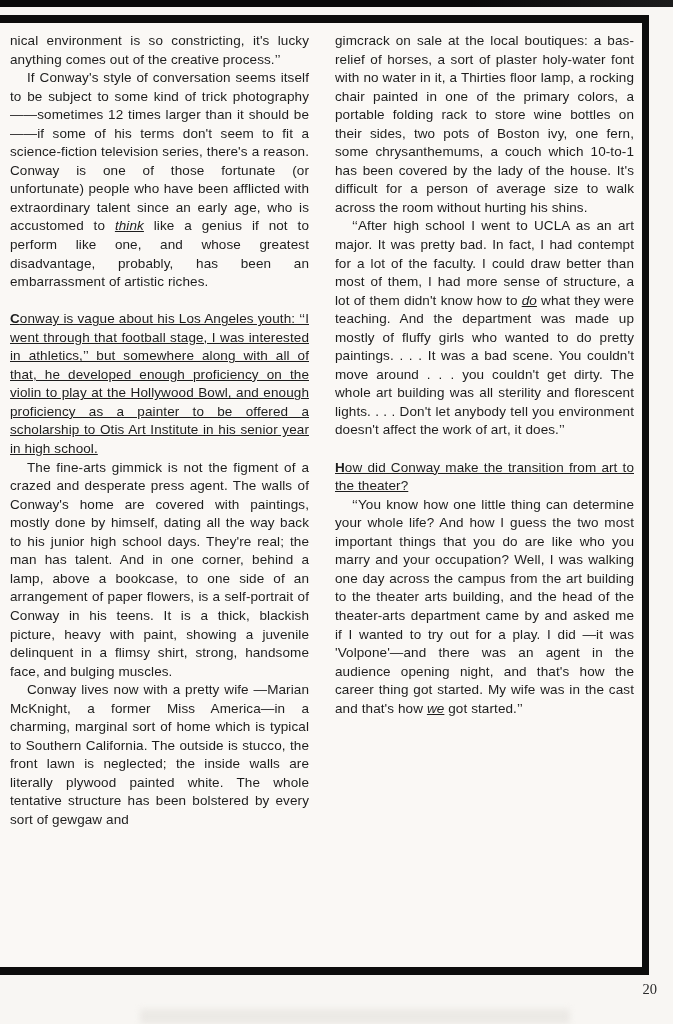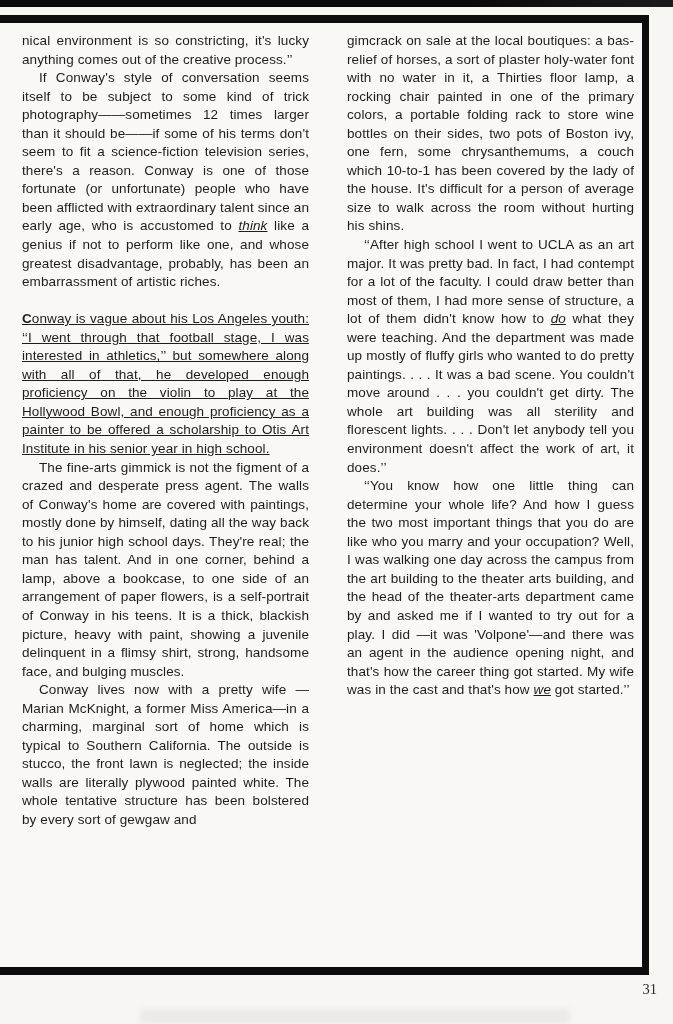--- a/index.html
+++ b/index.html
@@ -31,21 +31,20 @@
     gap:26px;
     padding:9px 8px 4px 13px;
   }
   .column{
     width:301px;
     font-size:13.5px;
     line-height:18.55px;
     text-align:justify;
     color:#1d1d1d;
     letter-spacing:.1px;
-    margin-left:12px;
   }
   .column p{margin:0;}
   .column p.indent{text-indent:17px;}
   .column p.space{margin-top:18.55px;text-decoration:underline;}
   .it{font-style:italic;text-decoration:underline;}
   .bd{font-weight:bold;}
   .arrow{font-size:17px;letter-spacing:0;}
   .page-number{
     position:absolute;
     top:981px;right:16px;
@@ -72,22 +71,23 @@
       <div class="column">
           <p>nical environment is so constricting, it's lucky anything comes out of the creative process.’’</p>
           <p class="indent">If Conway's style of conversation seems itself to be subject to some kind of trick photography——sometimes 12 times larger than it should be——if some of his terms don't seem to fit a science-fiction television series, there's a reason. Conway is one of those fortunate (or unfortunate) people who have been afflicted with extraordinary talent since an early age, who is accustomed to <span class="it">think</span> like a genius if not to perform like one, and whose greatest disadvantage, probably, has been an embarrassment of artistic riches.</p>
           <p class="space"><span class="bd">C</span>onway is vague about his Los Angeles youth: ‘‘I went through that football stage, I was interested in athletics,’’ but somewhere along with all of that, he developed enough proficiency on the violin to play at the Hollywood Bowl, and enough proficiency as a painter to be offered a scholarship to Otis Art Institute in his senior year in high school.</p>
           <p class="indent">The fine-arts gimmick is not the figment of a crazed and desperate press agent. The walls of Conway's home are covered with paintings, mostly done by himself, dating all the way back to his junior high school days. They're real; the man has talent. And in one corner, behind a lamp, above a bookcase, to one side of an arrangement of paper flowers, is a self-portrait of Conway in his teens. It is a thick, blackish picture, heavy with paint, showing a juvenile delinquent in a flimsy shirt, strong, handsome face, and bulging muscles.</p>
           <p class="indent">Conway lives now with a pretty wife —Marian McKnight, a former Miss America—in a charming, marginal sort of home which is typical to Southern California. The outside is stucco, the front lawn is neglected; the inside walls are literally plywood painted white. The whole tentative structure has been bolstered by every sort of gewgaw and</p>
         </div>
       <div class="column">
           <p>gimcrack on sale at the local boutiques: a bas-relief of horses, a sort of plaster holy-water font with no water in it, a Thirties floor lamp, a rocking chair painted in one of the primary colors, a portable folding rack to store wine bottles on their sides, two pots of Boston ivy, one fern, some chrysanthemums, a couch which 10-to-1 has been covered by the lady of the house. It's difficult for a person of average size to walk across the room without hurting his shins.</p>
           <p class="indent">‘‘After high school I went to UCLA as an art major. It was pretty bad. In fact, I had contempt for a lot of the faculty. I could draw better than most of them, I had more sense of structure, a lot of them didn't know how to <span class="it">do</span> what they were teaching. And the department was made up mostly of fluffy girls who wanted to do pretty paintings. . . . It was a bad scene. You couldn't move around . . . you couldn't get dirty. The whole art building was all sterility and florescent lights. . . . Don't let anybody tell you environment doesn't affect the work of art, it does.’’</p>
+          <p class="space"><span class="bd">H</span>ow did Conway make the transition from art to the theater?</p>
           <p class="indent">‘‘You know how one little thing can determine your whole life? And how I guess the two most important things that you do are like who you marry and your occupation? Well, I was walking one day across the campus from the art building to the theater arts building, and the head of the theater-arts department came by and asked me if I wanted to try out for a play. I did —it was 'Volpone'—and there was an agent in the audience opening night, and that's how the career thing got started. My wife was in the cast and that's how <span class="it">we</span> got started.’’</p>
         </div>
     </div>
   </div>
 
-  <div class="page-number">31</div>
+  <div class="page-number">20</div>
 
   <div class="bottom-smudge"></div>
 
 </div>
 
 </body></html>

